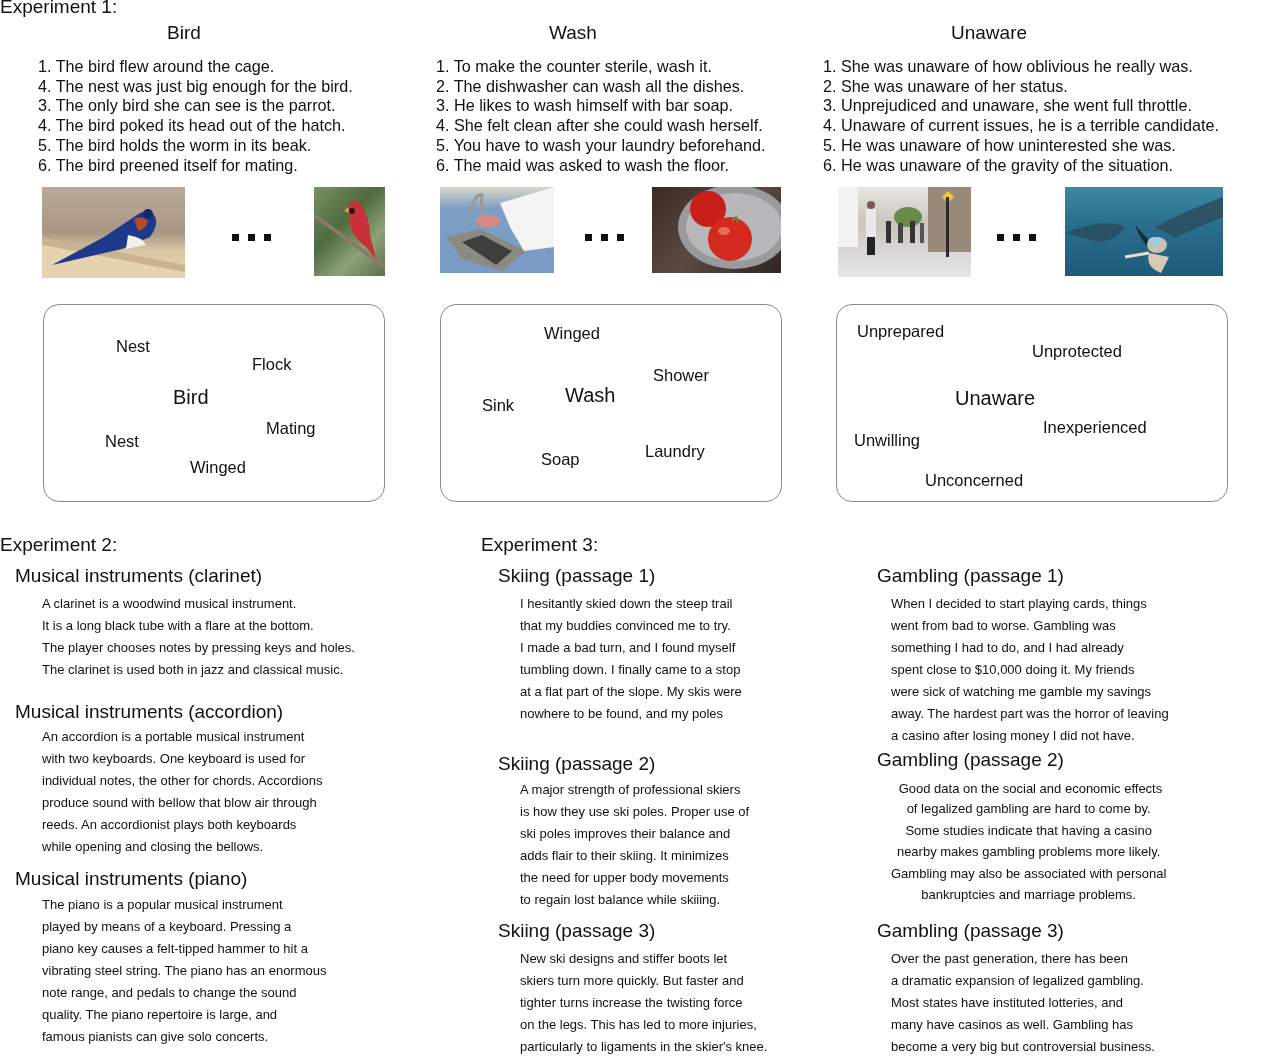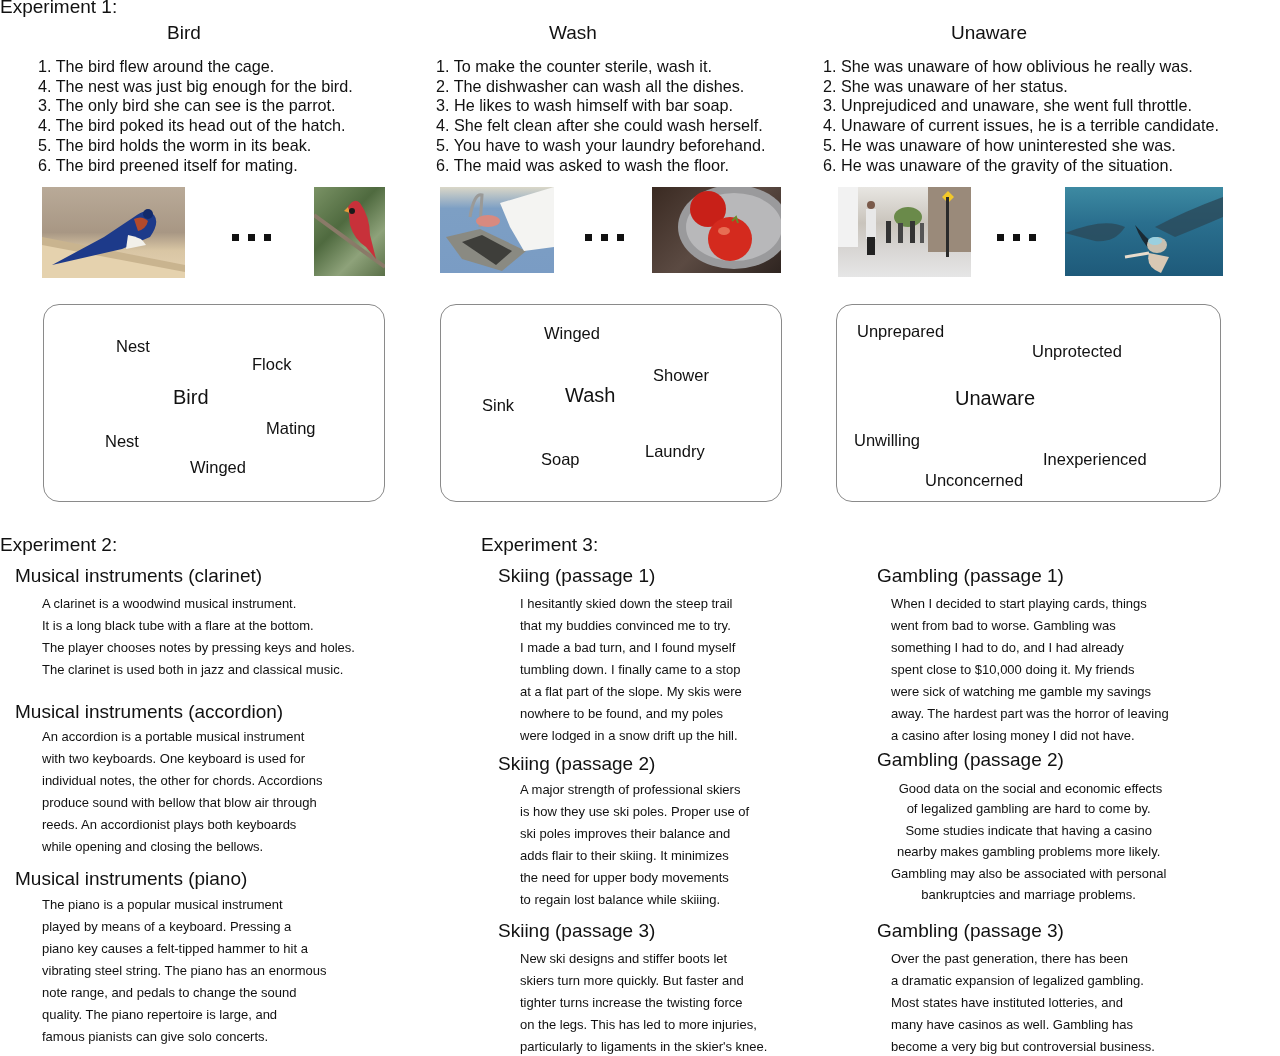--- a/index.html
+++ b/index.html
@@ -147,25 +147,25 @@
 
 <div class="cloud" style="left:440px;top:304px;width:340px;height:196px;">
   <div class="word" style="left:103px;top:19px;">Winged</div>
   <div class="word" style="left:212px;top:61px;">Shower</div>
   <div class="word center" style="left:124px;top:79px;">Wash</div>
   <div class="word" style="left:41px;top:91px;">Sink</div>
   <div class="word" style="left:100px;top:145px;">Soap</div>
   <div class="word" style="left:204px;top:137px;">Laundry</div>
 </div>
 
-<div class="cloud" style="left:836px;top:304px;width:383px;height:196px;">
+<div class="cloud" style="left:836px;top:304px;width:383px;height:196px;padding-left:7px;">
   <div class="word" style="left:20px;top:17px;">Unprepared</div>
   <div class="word" style="left:195px;top:37px;">Unprotected</div>
   <div class="word center" style="left:118px;top:82px;">Unaware</div>
-  <div class="word" style="left:206px;top:113px;margin-top:32px;">Inexperienced</div>
+  <div class="word" style="left:206px;top:113px;">Inexperienced</div>
   <div class="word" style="left:17px;top:126px;">Unwilling</div>
   <div class="word" style="left:88px;top:166px;">Unconcerned</div>
 </div>
 
 <div class="abs exp-label" style="left:0;top:534px;">Experiment 2:</div>
 
 <div class="abs p-title" style="left:15px;top:565px;">Musical instruments (clarinet)</div>
 <div class="abs p-body" style="left:42px;top:593px;">
   <div>A clarinet is a woodwind musical instrument.</div>
   <div>It is a long black tube with a flare at the bottom.</div>
@@ -197,21 +197,20 @@
 <div class="abs exp-label" style="left:481px;top:534px;">Experiment 3:</div>
 
 <div class="abs p-title" style="left:498px;top:565px;">Skiing (passage 1)</div>
 <div class="abs p-body" style="left:520px;top:593px;">
   <div>I hesitantly skied down the steep trail</div>
   <div>that my buddies convinced me to try.</div>
   <div>I made a bad turn, and I found myself</div>
   <div>tumbling down. I finally came to a stop</div>
   <div>at a flat part of the slope. My skis were</div>
   <div>nowhere to be found, and my poles</div>
-  <div>were lodged in a snow drift up the hill.</div>
 </div>
 
 <div class="abs p-title" style="left:498px;top:753px;">Skiing (passage 2)</div>
 <div class="abs p-body" style="left:520px;top:779px;">
   <div>A major strength  of professional skiers</div>
   <div>is how they use ski poles. Proper use of</div>
   <div>ski poles improves their balance and</div>
   <div>adds flair to their skiing. It minimizes</div>
   <div>the need for upper body movements</div>
   <div>to regain lost balance while skiiing.</div>

